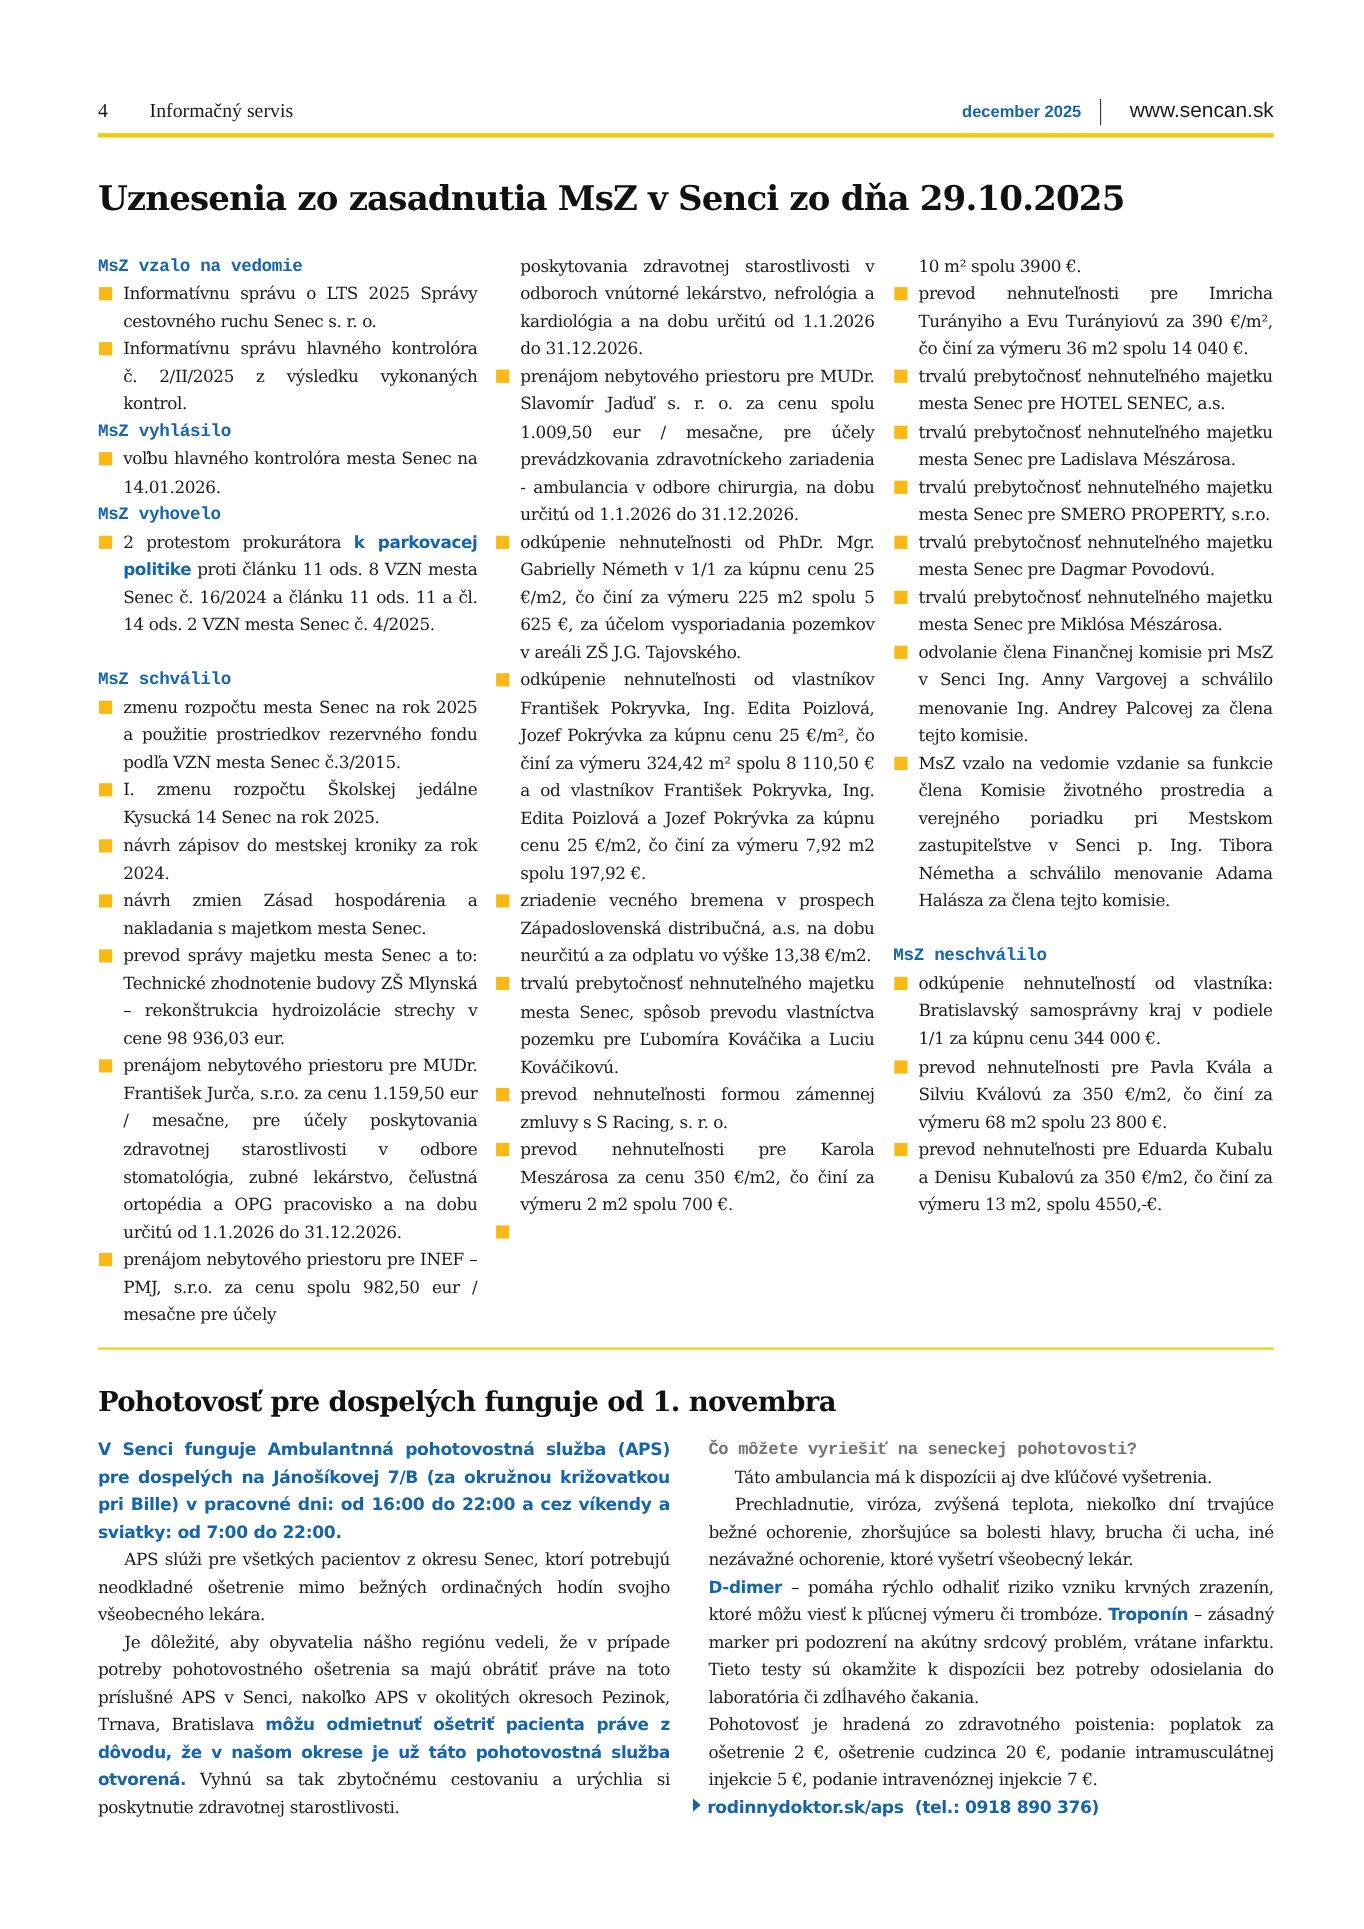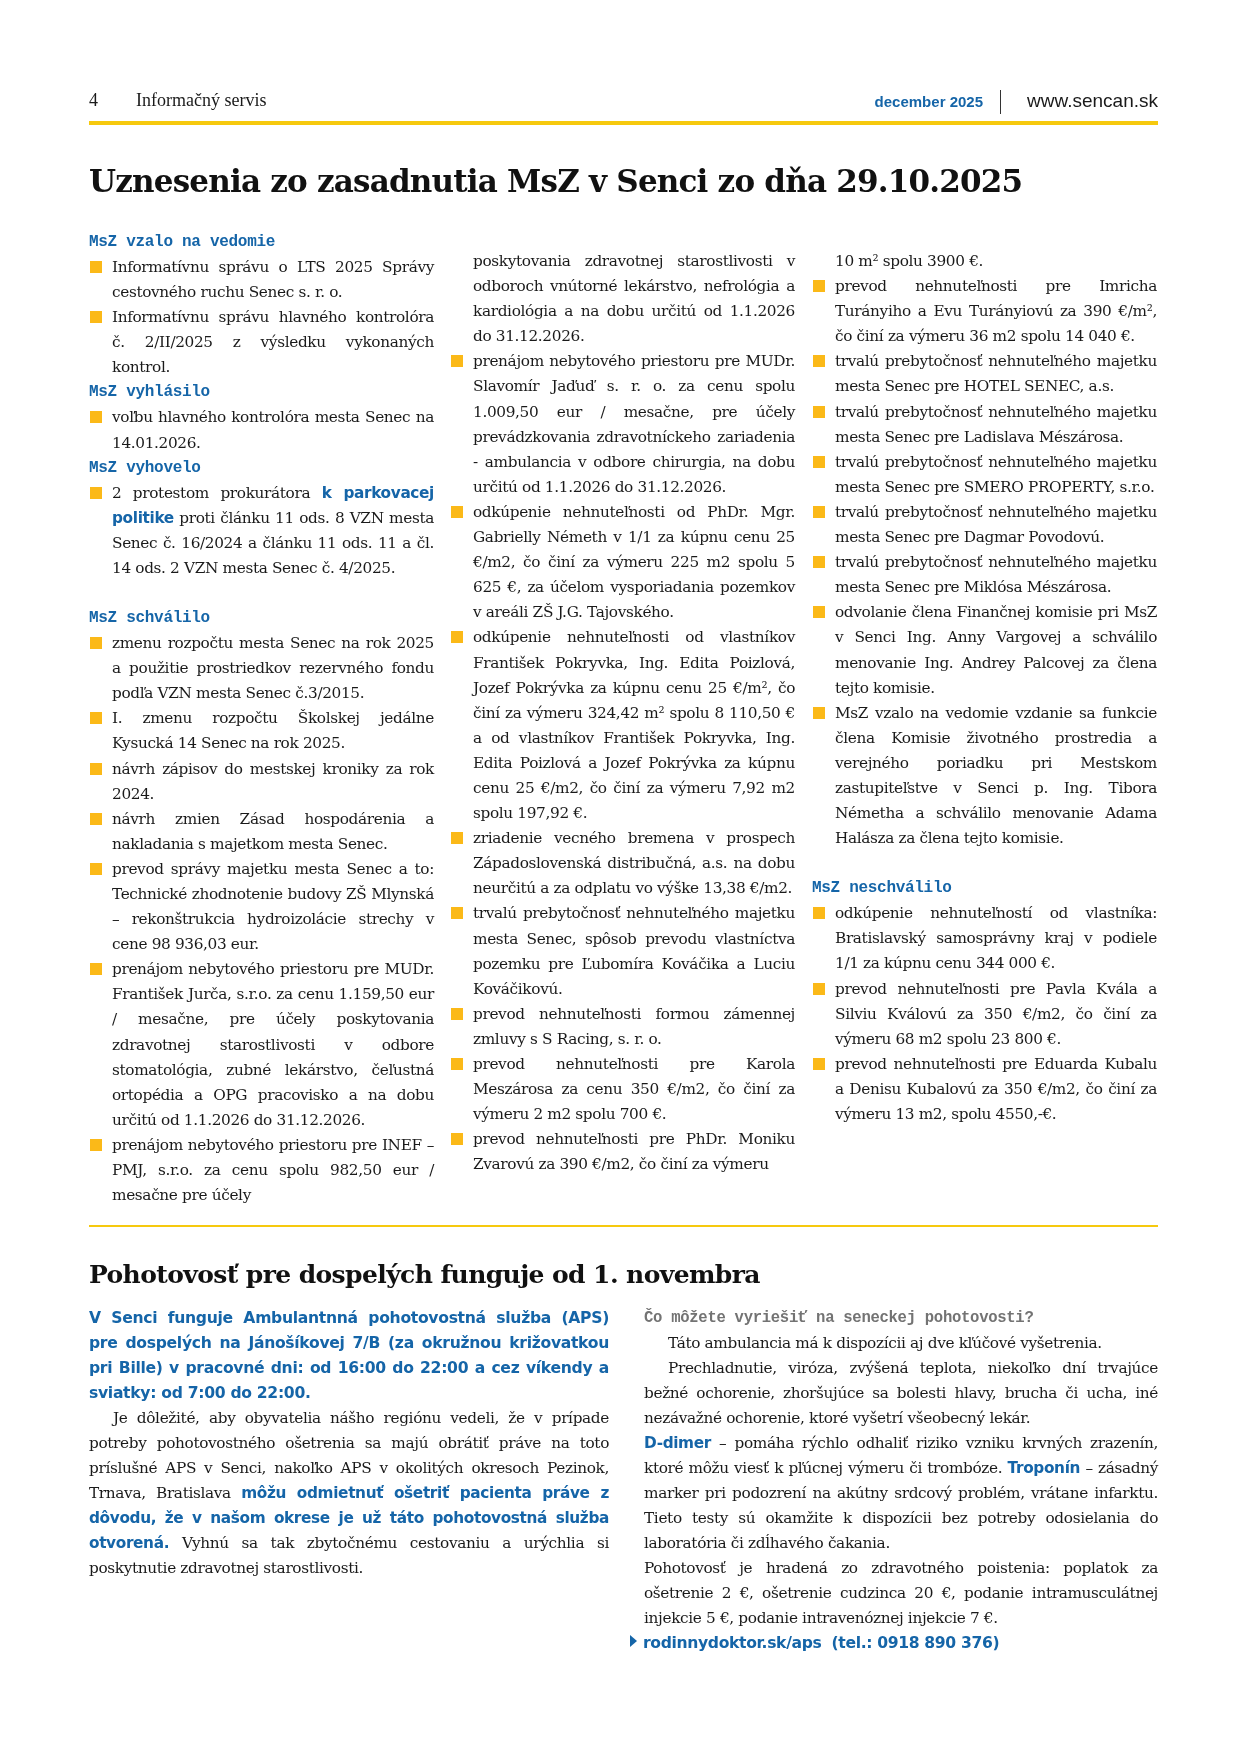--- a/index.html
+++ b/index.html
@@ -25,21 +25,21 @@
   .col { position: absolute; top: 0; width: 345px; font-size: 15.3px; line-height: 25.1px; }
   .col1 { left: 0; }
   .col2 { left: 361px; }
   .col3 { left: 723px; }
   .sh { font-family: Liberation Mono, monospace; font-weight: bold; color: #1565a8; font-size: 16px;
         letter-spacing: -0.3px; line-height: 25px; }
   .sh.gap { margin-top: 25px; }
   ul { list-style: none; margin: 0; padding: 0; }
   li { position: relative; padding-left: 23px; text-align: justify; letter-spacing: -0.35px; }
   li .b { position: absolute; left: 1px; top: 6px; width: 12px; height: 12px; background: #fbb918; }
-  li.cont { padding-left: 23px; margin-top: 19px; }
+  li.cont { padding-left: 23px; }
   .hl { font-family: "DejaVu Sans", sans-serif; font-weight: bold; color: #1565a8; }
 
   .rule2 { position: absolute; left: 0; top: 1225px; width: 1069px; height: 2px; background: #f6c90e; }
 
   h2.title2 { position: absolute; left: 0; top: 1260px; margin: 0; font-family: "DejaVu Serif", serif;
               font-weight: bold; font-size: 25px; letter-spacing: -0.6px; color: #111; }
 
   .acol { position: absolute; top: 1306px; font-size: 15.3px; line-height: 25px; letter-spacing: -0.35px; }
   .acol1 { left: 0; width: 520px; }
   .acol2 { left: 555px; width: 514px; }
@@ -99,21 +99,21 @@
     <div class="col col2">
       <ul>
         <li class="cont"><span>poskytovania zdravotnej starostlivosti v odboroch vnútorné lekárstvo, nefrológia a kardiológia a na dobu určitú od 1.1.2026 do 31.12.2026.</span></li>
         <li><span class="b"></span><span>prenájom nebytového priestoru pre MUDr. Slavomír Jaďuď s. r. o. za cenu spolu 1.009,50 eur / mesačne, pre účely prevádzkovania zdravotníckeho zariadenia - ambulancia v odbore chirurgia, na dobu určitú od 1.1.2026 do 31.12.2026.</span></li>
         <li><span class="b"></span><span>odkúpenie nehnuteľnosti od PhDr. Mgr. Gabrielly Németh v 1/1 za kúpnu cenu 25 €/m2, čo činí za výmeru 225 m2 spolu 5 625 €, za účelom vysporiadania pozemkov v areáli ZŠ J.G. Tajovského.</span></li>
         <li><span class="b"></span><span>odkúpenie nehnuteľnosti od vlastníkov František Pokryvka, Ing. Edita Poizlová, Jozef Pokrývka za kúpnu cenu 25 €/m², čo činí za výmeru 324,42 m² spolu 8 110,50 € a od vlastníkov František Pokryvka, Ing. Edita Poizlová a Jozef Pokrývka za kúpnu cenu 25 €/m2, čo činí za výmeru 7,92 m2 spolu 197,92 €.</span></li>
         <li><span class="b"></span><span>zriadenie vecného bremena v prospech Západoslovenská distribučná, a.s. na dobu neurčitú a za odplatu vo výške 13,38 €/m2.</span></li>
         <li><span class="b"></span><span>trvalú prebytočnosť nehnuteľného majetku mesta Senec, spôsob prevodu vlastníctva pozemku pre Ľubomíra Kováčika a Luciu Kováčikovú.</span></li>
         <li><span class="b"></span><span>prevod nehnuteľnosti formou zámennej zmluvy s S Racing, s. r. o.</span></li>
         <li><span class="b"></span><span>prevod nehnuteľnosti pre Karola Meszárosa za cenu 350 €/m2, čo činí za výmeru 2 m2 spolu 700 €.</span></li>
-        <li><span class="b"></span><span>prevod nehnuteľnosti pre PhDr. Moniku Zvarovú za 390 €/m2, čo činí za výmeru</span></li>
+        <li><span class="b"></span></li>
       </ul>
     </div>
 
     <div class="col col3">
       <ul>
         <li class="cont"><span>10 m² spolu 3900 €.</span></li>
         <li><span class="b"></span><span>prevod nehnuteľnosti pre Imricha Turányiho a Evu Turányiovú za 390 €/m², čo činí za výmeru 36 m2 spolu 14 040 €.</span></li>
         <li><span class="b"></span><span>trvalú prebytočnosť nehnuteľného majetku mesta Senec pre HOTEL SENEC, a.s.</span></li>
         <li><span class="b"></span><span>trvalú prebytočnosť nehnuteľného majetku mesta Senec pre Ladislava Mészárosa.</span></li>
         <li><span class="b"></span><span>trvalú prebytočnosť nehnuteľného majetku mesta Senec pre SMERO PROPERTY, s.r.o.</span></li>
@@ -130,20 +130,21 @@
       </ul>
     </div>
   </div>
 
   <div class="rule2"></div>
 
   <h2 class="title2">Pohotovosť pre dospelých funguje od 1. novembra</h2>
 
   <div class="acol acol1">
     <p class="p lead">V Senci funguje Ambulantnná pohotovostná služba (APS) pre dospelých na Jánošíkovej 7/B (za okružnou križovatkou pri Bille) v pracovné dni: od 16:00 do 22:00 a cez víkendy a sviatky: od 7:00 do 22:00.</p>
+    <p class="p ind">APS slúži pre všetkých pacientov z okresu Senec, ktorí potrebujú neodkladné ošetrenie mimo bežných ordinačných hodín svojho všeobecného lekára.</p>
     <p class="p ind"><span>Je dôležité, aby obyvatelia nášho regiónu vedeli, že v prípade potreby pohotovostného ošetrenia sa majú obrátiť práve na toto príslušné APS v Senci, nakoľko APS v okolitých okresoch Pezinok, Trnava, Bratislava </span><span class="hl">môžu odmietnuť ošetriť pacienta práve z dôvodu, že v našom okrese je už táto pohotovostná služba otvorená.</span><span> Vyhnú sa tak zbytočnému cestovaniu a urýchlia si poskytnutie zdravotnej starostlivosti.</span></p>
   </div>
 
   <div class="acol acol2">
     <div class="sub">Čo môžete vyriešiť na seneckej pohotovosti?</div>
     <p class="p ind">Táto ambulancia má k dispozícii aj dve kľúčové vyšetrenia.</p>
     <p class="p ind">Prechladnutie, viróza, zvýšená teplota, niekoľko dní trvajúce bežné ochorenie, zhoršujúce sa bolesti hlavy, brucha či ucha, iné nezávažné ochorenie, ktoré vyšetrí všeobecný lekár.</p>
     <p class="p"><span class="hl">D-dimer</span><span> – pomáha rýchlo odhaliť riziko vzniku krvných zrazenín, ktoré môžu viesť k pľúcnej výmeru či trombóze. </span><span class="hl">Troponín</span><span> – zásadný marker pri podozrení na akútny srdcový problém, vrátane infarktu. Tieto testy sú okamžite k dispozícii bez potreby odosielania do laboratória či zdĺhavého čakania.</span></p>
     <p class="p">Pohotovosť je hradená zo zdravotného poistenia: poplatok za ošetrenie 2 €, ošetrenie cudzinca 20 €, podanie intramusculátnej injekcie 5 €, podanie intravenóznej injekcie 7 €.</p>
     <div class="link"><span class="tri"></span><span>rodinnydoktor.sk/aps</span>&nbsp; <span>(tel.: 0918 890 376)</span></div>

